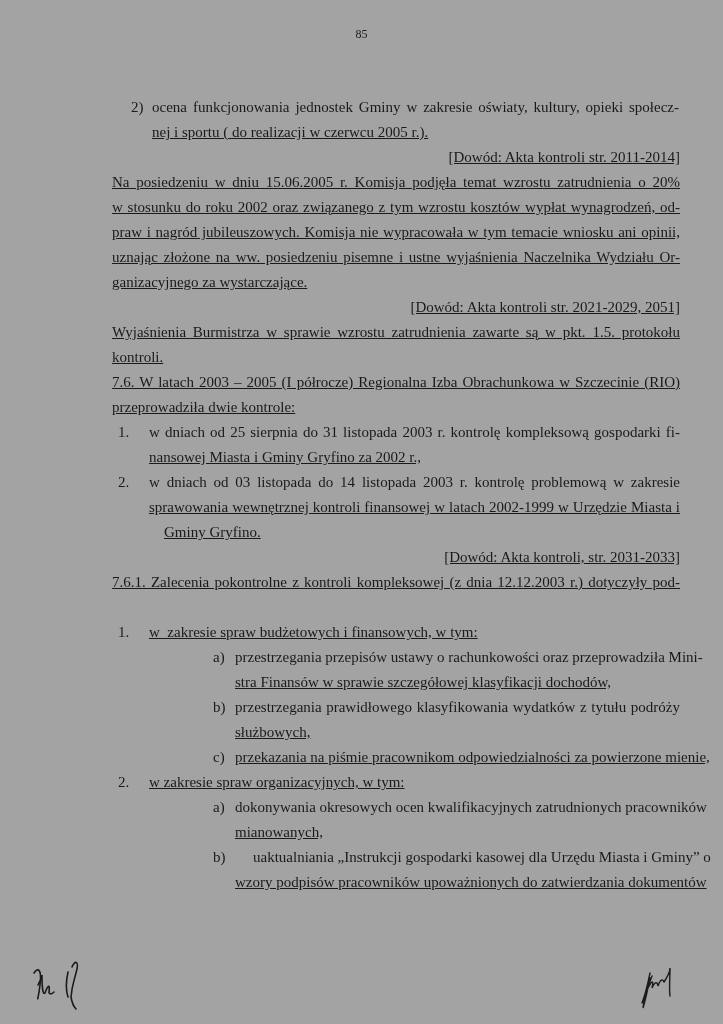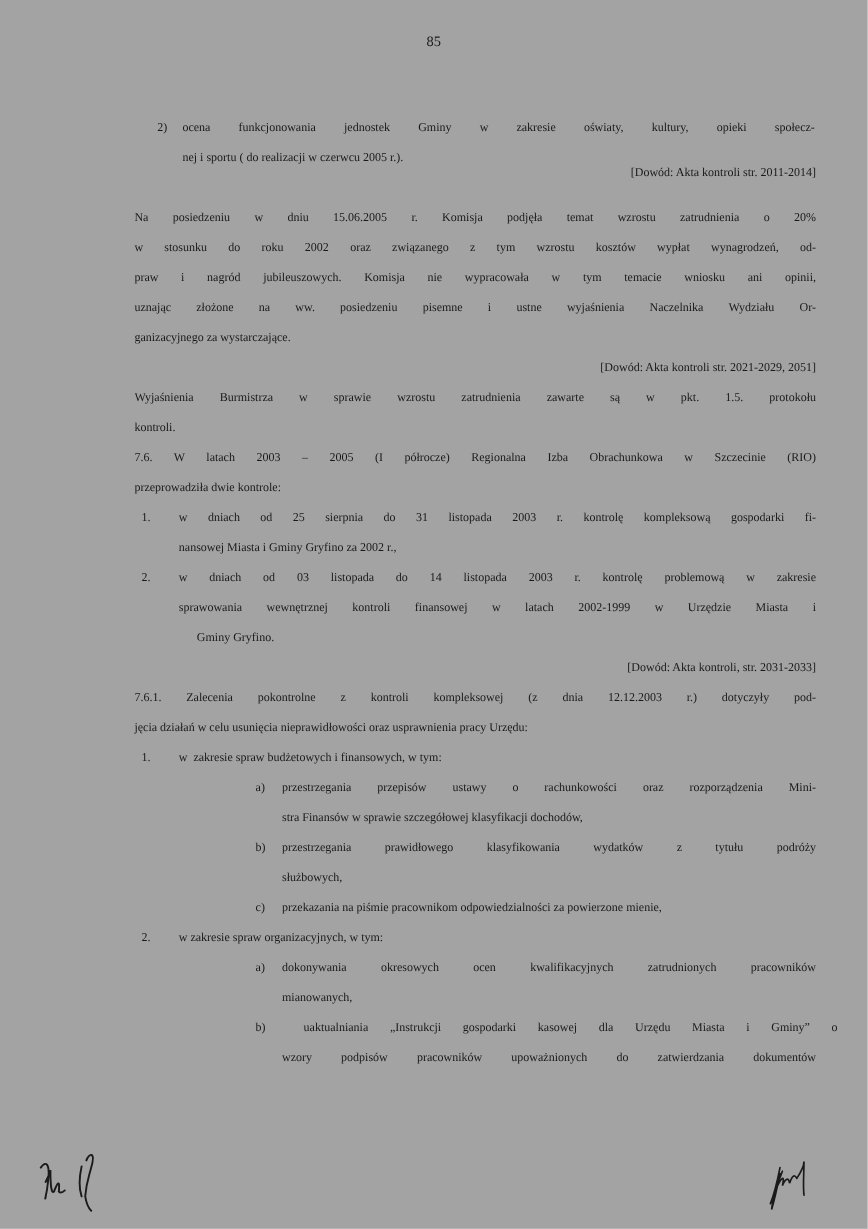--- a/index.html
+++ b/index.html
@@ -1,38 +1,38 @@
 <!DOCTYPE html>
 <html><head>
   <meta charset="utf-8">
   <style>
     html, body { margin: 0; padding: 0; background: #ffffff; }
     body { width: 723px; height: 1024px; position: relative; overflow: hidden;
            font-family: "Liberation Serif", "DejaVu Serif", serif; color: #1a1a1a; }
     .page { position: absolute; left: 0; top: 0; width: 723px; height: 1024px; background: #a3a3a3; }
     .pnum { position: absolute; top: 27px; left: 0; width: 723px; text-align: center; font-size: 12px; }
-    .line { position: absolute; left: 112px; width: 568px; font-size: 10px; line-height: 18px; white-space: nowrap; }
+    .line { position: absolute; left: 112px; width: 568px; font-size: 15px; line-height: 18px; white-space: nowrap; text-decoration: underline; }
     .just { text-align: justify; text-align-last: justify; }
     .right { text-align: right; }
     .marker { display: inline-block; }
     .sig { position: absolute; }
   </style>
 </head>
 <body>
 
 <div class="page">
 
   <div class="pnum">85</div>
 
   <div class="line" style="top:98px; left:131px; width:549px;">
     <span class="marker" style="width:21px;">2)</span><span class="just" style="display:inline-block;width:527px;">ocena funkcjonowania jednostek Gminy w zakresie oświaty, kultury, opieki społecz-</span>
   </div>
   <div class="line" style="top:123px; left:152px;">nej i sportu ( do realizacji w czerwcu 2005 r.).</div>
 
-  <div class="line right" style="top:136px;text-align:right;">[Dowód: Akta kontroli str. 2011-2014]</div>
+  <div class="line right" style="top:148px;text-align:right;">[Dowód: Akta kontroli str. 2011-2014]</div>
 
   <div class="line just" style="top:173px;">Na posiedzeniu w dniu 15.06.2005 r. Komisja podjęła temat wzrostu zatrudnienia o 20%</div>
   <div class="line just" style="top:198px;">w stosunku do roku 2002 oraz związanego z tym wzrostu kosztów wypłat wynagrodzeń, od-</div>
   <div class="line just" style="top:223px;">praw i nagród jubileuszowych. Komisja nie wypracowała w tym temacie wniosku ani opinii,</div>
   <div class="line just" style="top:248px;">uznając złożone na ww. posiedzeniu pisemne i ustne wyjaśnienia Naczelnika Wydziału Or-</div>
   <div class="line" style="top:273px;">ganizacyjnego za wystarczające.</div>
 
   <div class="line right" style="top:298px;">[Dowód: Akta kontroli str. 2021-2029, 2051]</div>
 
   <div class="line just" style="top:323px;">Wyjaśnienia Burmistrza w sprawie wzrostu zatrudnienia zawarte są w pkt. 1.5. protokołu</div>
@@ -48,28 +48,27 @@
 
   <div class="line" style="top:473px; left:118px; width:562px;">
     <span class="marker" style="width:31px;">2.</span><span class="just" style="display:inline-block;width:531px;">w dniach od 03 listopada do 14 listopada 2003 r. kontrolę problemową w zakresie</span>
   </div>
   <div class="line just" style="top:498px; left:149px; width:531px;">sprawowania wewnętrznej kontroli finansowej w latach 2002-1999 w Urzędzie Miasta i</div>
   <div class="line" style="top:523px; left:149px; width:531px;margin-left:15px;">Gminy Gryfino.</div>
 
   <div class="line right" style="top:548px;">[Dowód: Akta kontroli, str. 2031-2033]</div>
 
   <div class="line just" style="top:573px;">7.6.1. Zalecenia pokontrolne z kontroli kompleksowej (z dnia 12.12.2003 r.) dotyczyły pod-</div>
-  <div class="line" style="top:598px;">jęcia działań w celu usunięcia nieprawidłowości oraz usprawnienia pracy Urzędu:</div>
 
   <div class="line" style="top:623px; left:118px; width:562px;">
     <span class="marker" style="width:31px;">1.</span><span style="white-space:pre;">w  zakresie spraw budżetowych i finansowych, w tym:</span>
   </div>
 
   <div class="line" style="top:648px; left:213px; width:467px;">
-    <span class="marker" style="width:22px;">a)</span><span class="just" style="display:inline-block;width:445px;">przestrzegania przepisów ustawy o rachunkowości oraz rozporządzenia Mini-</span>
+    <span class="marker" style="width:22px;">a)</span><span class="just" style="display:inline-block;width:445px;">przestrzegania przepisów ustawy o rachunkowości oraz przeprowadziła Mini-</span>
   </div>
   <div class="line" style="top:673px; left:235px; width:445px;">stra Finansów w sprawie szczegółowej klasyfikacji dochodów,</div>
 
   <div class="line" style="top:723px; left:235px; width:445px;">służbowych,</div>
   <div class="line" style="top:698px; left:213px; width:467px;">
     <span class="marker" style="width:22px;">b)</span><span class="just" style="display:inline-block;width:445px;">przestrzegania prawidłowego klasyfikowania wydatków z tytułu podróży</span>
   </div>
 
   <div class="line" style="top:748px; left:213px; width:467px;">
     <span class="marker" style="width:22px;">c)</span><span>przekazania na piśmie pracownikom odpowiedzialności za powierzone mienie,</span>

